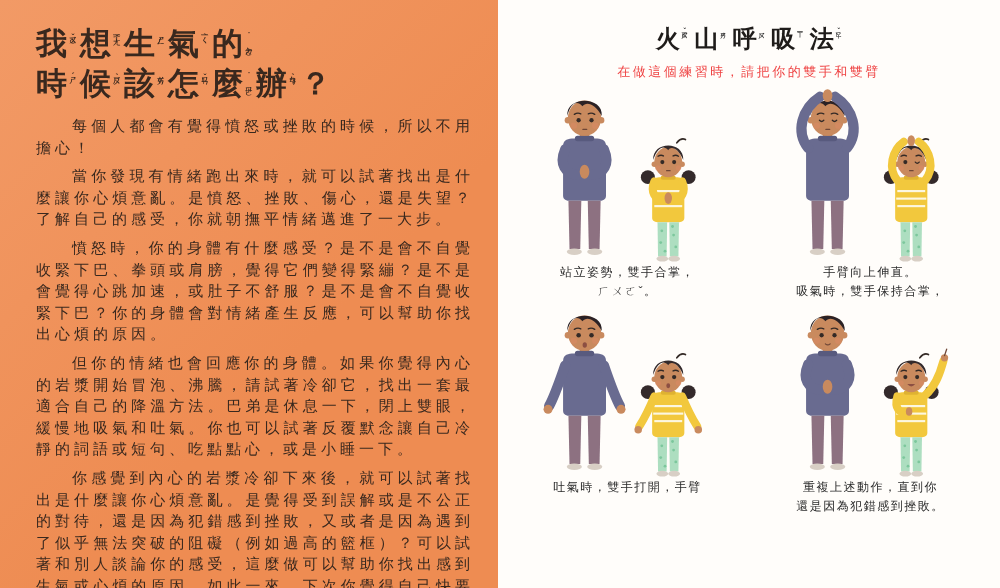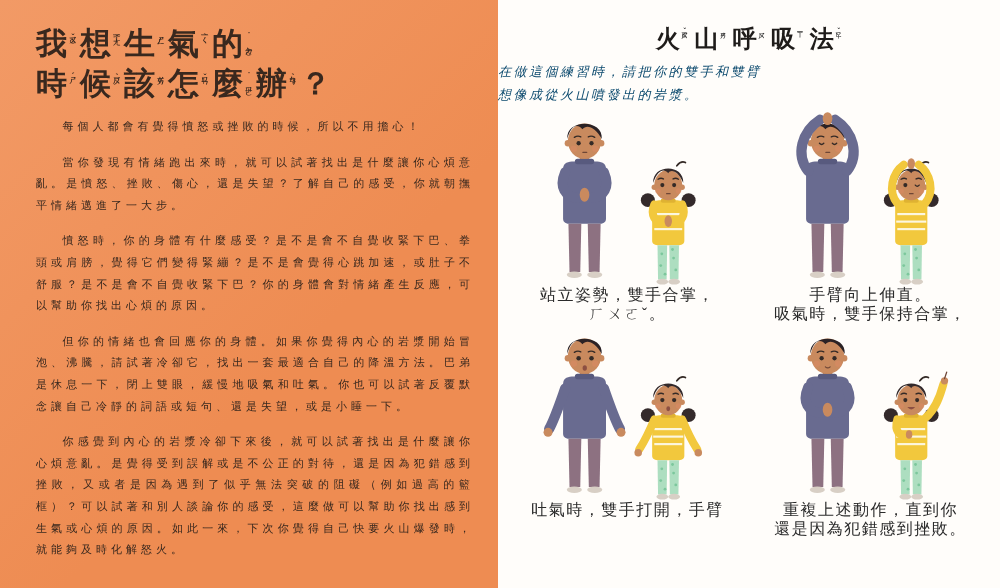--- a/index.html
+++ b/index.html
@@ -22,37 +22,37 @@
 
   
   .title{font-weight:bold;color:var(--ink);margin-bottom:14px;}
   .title-line{display:flex;align-items:flex-start;margin-bottom:4px;}
   .title .rchar{display:inline-flex;align-items:flex-start;margin-right:2px;}
   .title .han{font-size:31px;line-height:36px;}
   .title .zy{writing-mode:vertical-rl;text-orientation:upright;font-size:9px;
     line-height:1;letter-spacing:1px;margin:4px 1px 0 1px;min-height:26px;}
 
   
-  .body p{font-size:11px;line-height:21.6px;letter-spacing:4px;
-    text-indent:2.4em;text-align:justify;margin-bottom:7px;margin-top:14px;}
+  .body p{font-size:15px;line-height:21.6px;letter-spacing:4px;
+    text-indent:2.4em;text-align:justify;margin-bottom:7px;}
 
   
   .ex-title{display:flex;justify-content:center;align-items:flex-start;
     color:var(--title-ink);font-weight:bold;margin-bottom:6px;}
   .ex-title .rchar{display:inline-flex;align-items:flex-start;margin:0 3px;}
   .ex-title .han{font-size:24px;line-height:30px;}
   .ex-title .zy{writing-mode:vertical-rl;text-orientation:upright;font-size:7.5px;
     line-height:1;margin:3px 0 0 1px;min-height:20px;color:#333;}
-  .intro{font-size:13px;line-height:23px;letter-spacing:2.5px;color:#0c4a6e;font-style:italic;}
+  .intro{text-align:center;font-size:13px;line-height:23px;letter-spacing:2.5px;color:#ef4444;}
 
   .grid{width:468px;margin:4px auto 0;display:grid;grid-template-columns:1fr 1fr;
     column-gap:18px;row-gap:2px;}
   .panel{display:flex;flex-direction:column;align-items:center;}
   .panel svg{width:212px;height:176px;display:block;}
-  .panel figcaption{text-align:center;font-size:16px;line-height:18.5px;
+  .panel figcaption{text-align:center;font-size:12px;line-height:18.5px;
     letter-spacing:1.5px;color:#2b2b2b;}
   .panel figcaption span{display:block;}
 
   
   .c-skin{fill:var(--skin);} .c-hairm{fill:var(--hair-man);} .c-hairg{fill:var(--hair-girl);}
   .c-msw{fill:var(--man-sweater);} .c-mco{fill:var(--man-collar);} .c-mpa{fill:var(--man-pants);}
   .c-shoe{fill:var(--shoe);} .c-gsw{fill:var(--girl-sweater);} .c-gco{fill:var(--girl-collar);}
   .c-gpa{fill:var(--girl-pants);} .c-dot{fill:var(--girl-dots);}
   .stripe{stroke:var(--stripe);stroke-width:2;}
   .arm-m{stroke:var(--man-sweater);stroke-width:9.5;fill:none;stroke-linecap:round;}
@@ -119,21 +119,21 @@
           <span class="rchar">
             <span class="han">？</span>
             <span class="zy"></span>
           </span>
         </span>
     </h1>
     <div class="body">
       <p>每個人都會有覺得憤怒或挫敗的時候，所以不用擔心！</p>
       <p>當你發現有情緒跑出來時，就可以試著找出是什麼讓你心煩意亂。是憤怒、挫敗、傷心，還是失望？了解自己的感受，你就朝撫平情緒邁進了一大步。</p>
       <p>憤怒時，你的身體有什麼感受？是不是會不自覺收緊下巴、拳頭或肩膀，覺得它們變得緊繃？是不是會覺得心跳加速，或肚子不舒服？是不是會不自覺收緊下巴？你的身體會對情緒產生反應，可以幫助你找出心煩的原因。</p>
-      <p>但你的情緒也會回應你的身體。如果你覺得內心的岩漿開始冒泡、沸騰，請試著冷卻它，找出一套最適合自己的降溫方法。巴弟是休息一下，閉上雙眼，緩慢地吸氣和吐氣。你也可以試著反覆默念讓自己冷靜的詞語或短句、還是失望，或是小睡一下。</p>
+      <p>但你的情緒也會回應你的身體。如果你覺得內心的岩漿開始冒泡、沸騰，請試著冷卻它，找出一套最適合自己的降溫方法。巴弟是休息一下，閉上雙眼，緩慢地吸氣和吐氣。你也可以試著反覆默念讓自己冷靜的詞語或短句、吃點點心，或是小睡一下。</p>
       <p>你感覺到內心的岩漿冷卻下來後，就可以試著找出是什麼讓你心煩意亂。是覺得受到誤解或是不公正的對待，還是因為犯錯感到挫敗，又或者是因為遇到了似乎無法突破的阻礙（例如過高的籃框）？可以試著和別人談論你的感受，這麼做可以幫助你找出感到生氣或心煩的原因。如此一來，下次你覺得自己快要火山爆發時，就能夠及時化解怒火。</p>
     </div>
   </section>
 
   <section class="page page-right">
     <h2 class="ex-title">
         <span class="rchar">
           <span class="han">火</span>
           <span class="zy">ㄏㄨㄛˇ</span>
         </span>
@@ -149,21 +149,20 @@
           <span class="han">吸</span>
           <span class="zy">ㄒㄧ</span>
         </span>
         <span class="rchar">
           <span class="han">法</span>
           <span class="zy">ㄈㄚˇ</span>
         </span>
       </h2>
     <p class="intro">
       <span>在做這個練習時，請把你的雙手和雙臂</span><br>
-      <span>想像成從火山噴發出的岩漿。</span>
     </p>
 
     <svg width="0" height="0" style="position:absolute">
       <defs>
         <g id="man-core">
           <rect class="c-skin" x="57.5" y="43" width="9" height="9" rx="2"></rect>
           <path class="c-msw" d="M42,57 C42,51 47,50 52,50 L72,50 C77,50 82,51 82,57 L82,103 C82,107 79,108 75,108 L49,108 C45,108 42,107 42,103 Z"></path>
           <rect class="c-mco" x="53" y="47.5" width="18" height="5" rx="2.5"></rect>
           <path class="c-mpa" d="M47,108 L59,108 L58,153 L48,153 Z"></path>
           <path class="c-mpa" d="M65,108 L77,108 L76,153 L66,153 Z"></path>

